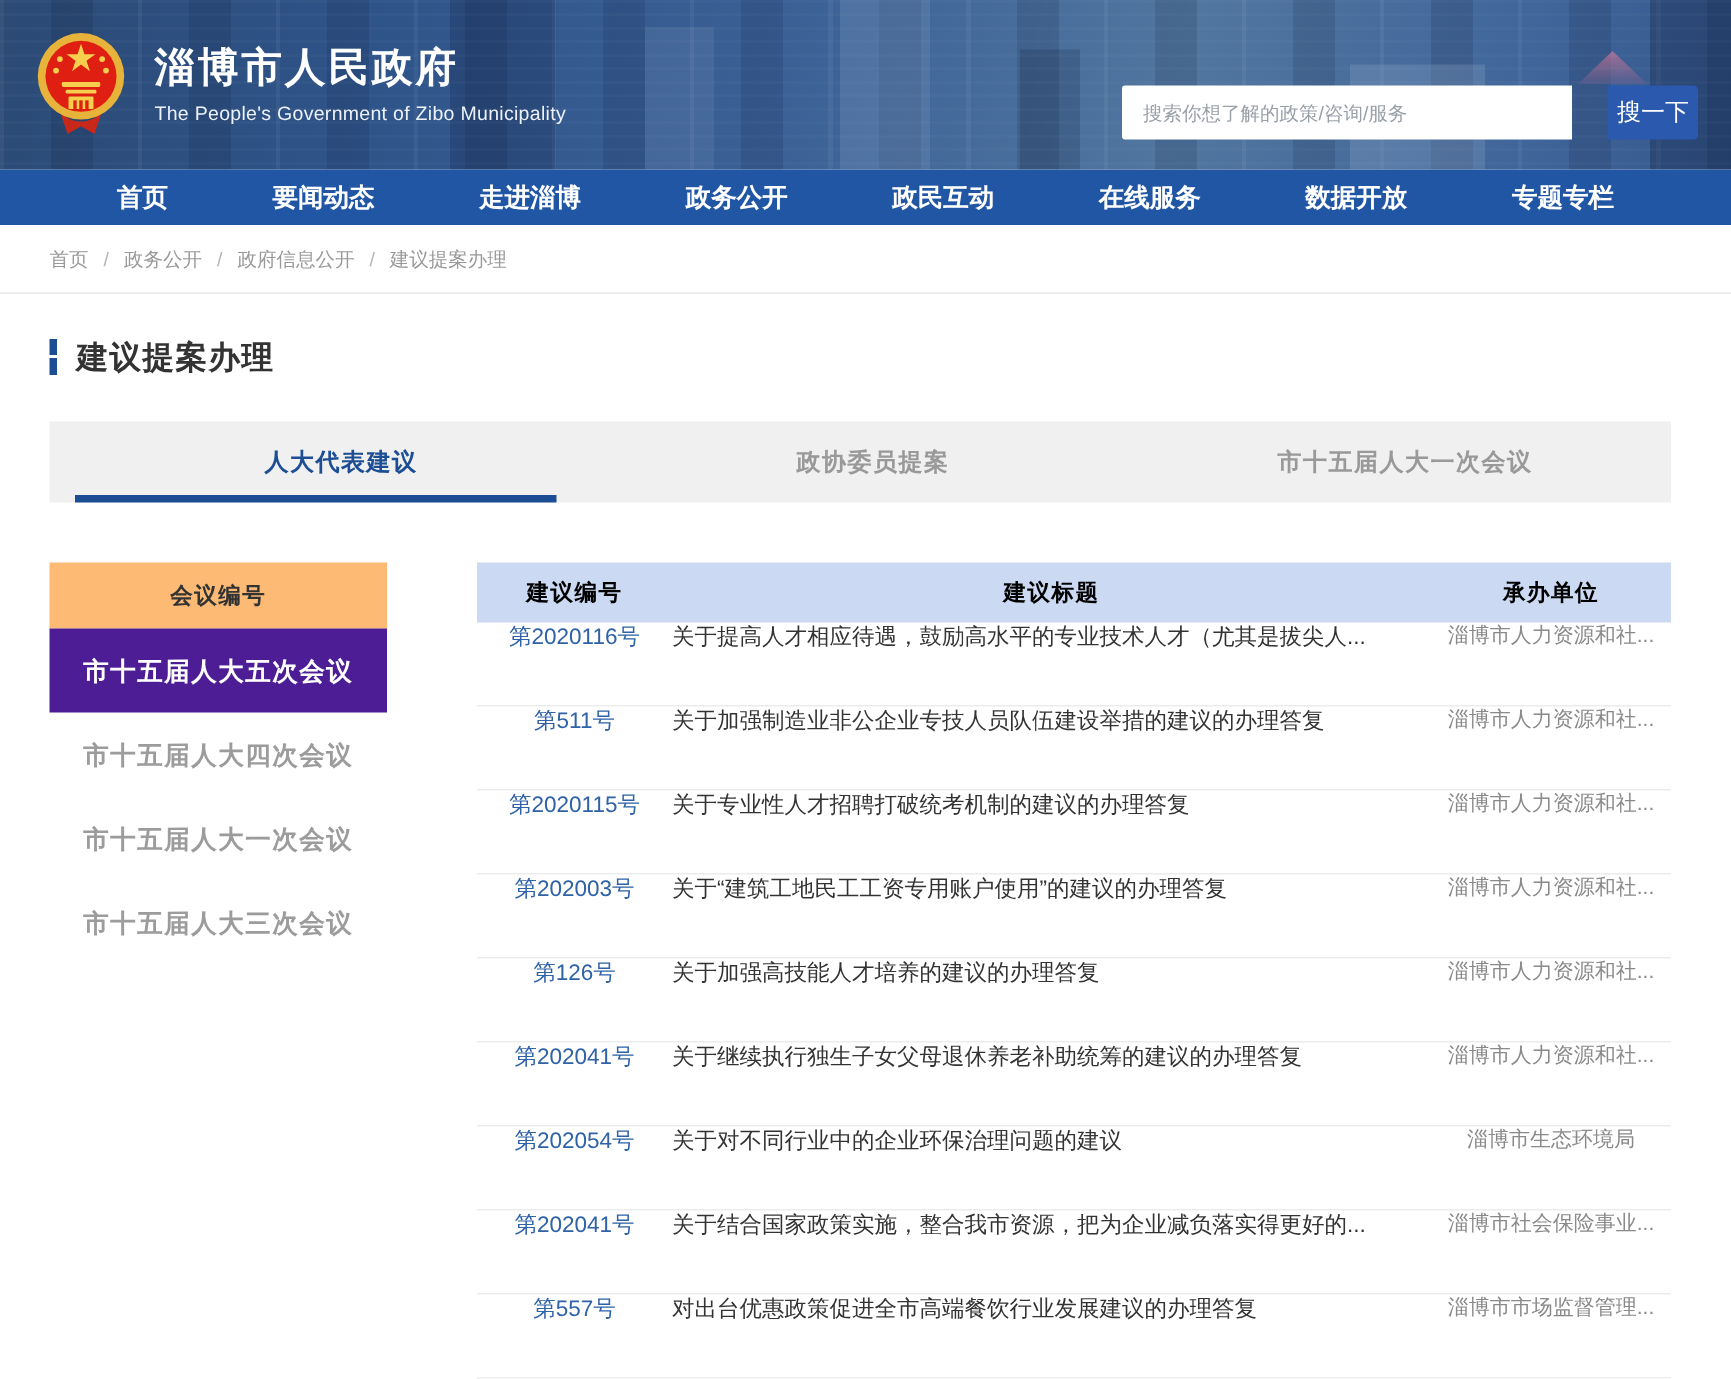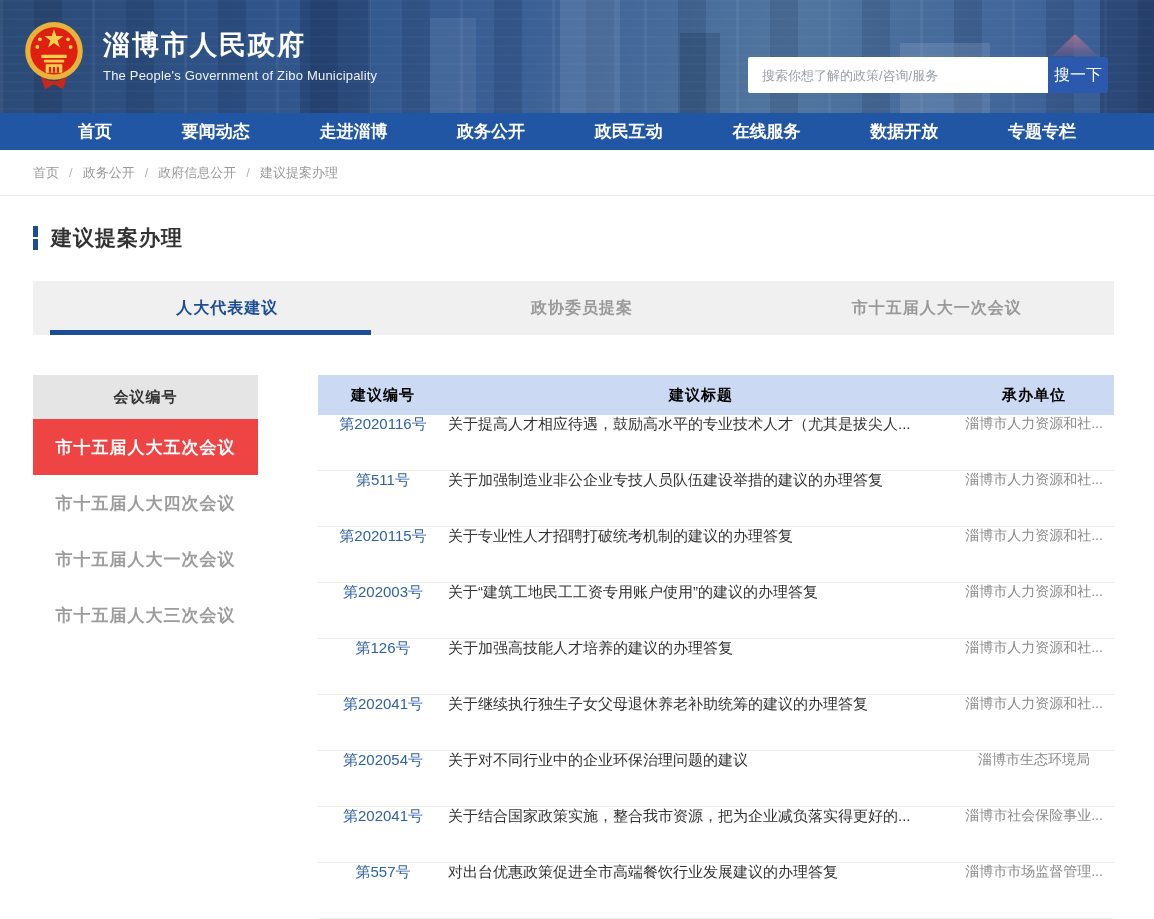--- a/index.html
+++ b/index.html
@@ -35,21 +35,21 @@
   .landmark {
     position:absolute; left:1052px; top:34px; width:46px; height:22px;
     background:linear-gradient(180deg, rgba(214,120,150,.65), rgba(120,90,140,.3));
     clip-path:polygon(50% 0, 100% 100%, 0 100%);
   }
   .brand { position:absolute; left:22px; top:20px; display:flex; align-items:center; gap:17px; z-index:2; }
   .emblem { width:64px; height:72px; display:block; }
   .site-title { color:#fff; font-size:27px; font-weight:bold; letter-spacing:2px; line-height:1.2; }
   .site-subtitle { color:#edf2fa; font-size:13px; margin-top:7px; letter-spacing:.2px; }
 
-  .search { position:absolute; left:748px; top:57px; display:flex; z-index:2; }
+  .search { position:absolute; left:748px; top:57px; display:flex; z-index:2;gap:24px; }
   .search-input {
     width:300px; height:36px; border:none; padding:0 14px; font-size:13px; color:#333;
     border-radius:2px 0 0 2px; outline:none;
     font-family:"Liberation Sans","DejaVu Sans",sans-serif;
   }
   .search-input::placeholder { color:#9aa0a8; }
   .search-btn {
     width:60px; height:36px; background:#2b59ad; color:#fff; border:none;
     font-size:16px; border-radius:0 3px 3px 0; cursor:pointer; padding:0;
     font-family:"Liberation Sans","DejaVu Sans",sans-serif;
@@ -85,28 +85,28 @@
     flex:1; display:flex; align-items:center; justify-content:center;
     font-size:16px; font-weight:bold; color:#999; cursor:pointer; position:relative; letter-spacing:1px;
   }
   .tab.active { color:#1d4e94; }
   .tab.active::after { content:''; position:absolute; left:0; bottom:0; width:321px; height:5px; background:#1d4e94; }
 
   
   .content { display:flex; margin:40px 40px 0 33px; align-items:flex-start; }
   .sidebar { width:225px; flex:none; }
   .sidebar-header {
-    height:44px; background:#e5e5e5; display:flex; align-items:center; justify-content:center;
+    height:44px; background:#fdba74; display:flex; align-items:center; justify-content:center;
     font-size:15px; font-weight:bold; color:#333; letter-spacing:1px;
   }
   .side-item {
     height:56px; display:flex; align-items:center; justify-content:center;
     font-size:17px; font-weight:bold; color:#9c9c9c; cursor:pointer; letter-spacing:1px;
   }
-  .side-item.active { background:#ef4444; color:#fff; }
+  .side-item.active { background:#4c1d95; color:#fff; }
 
   .table { flex:1; margin-left:60px; min-width:0; }
   .thead { height:40px; background:#cbd9f2; display:flex; align-items:center; }
   .th { font-size:15px; font-weight:bold; color:#000000; text-align:center; letter-spacing:1px; }
   .th-0 { width:130px; flex:none; }
   .th-1 { flex:1; }
   .th-2 { width:160px; flex:none; }
   .trow { height:56px; display:flex; align-items:flex-start; border-bottom:1px solid #ececec; }
   .cell-no {
     width:130px; flex:none; text-align:center; color:#2f62a7; font-size:15px;

